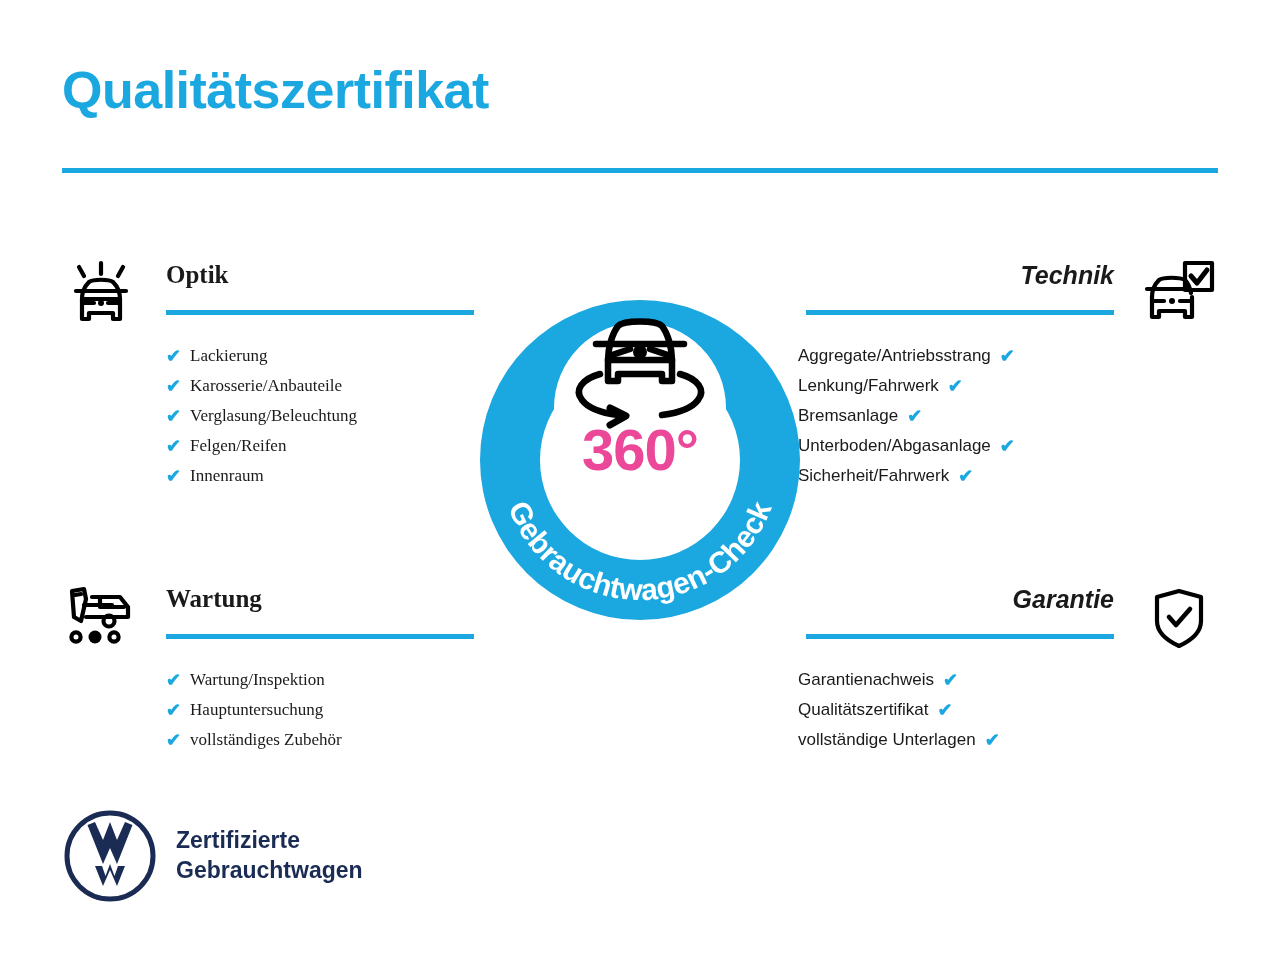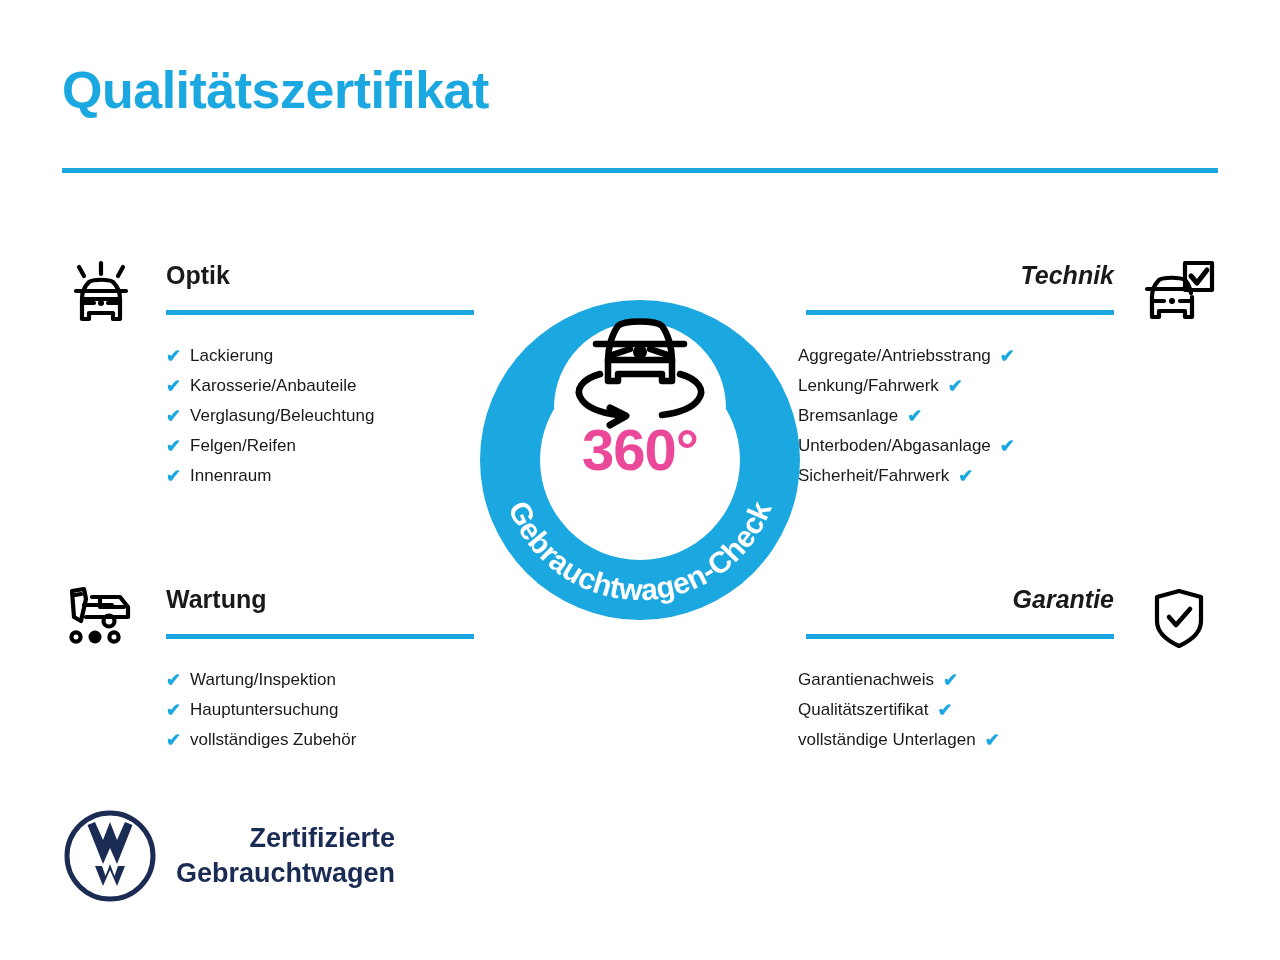--- a/index.html
+++ b/index.html
@@ -35,20 +35,21 @@
     height: 5px;
     background: #1BA7E0;
   }
 
   
   .col-left {
     position: absolute;
     left: 62px;
     top: 255px;
     width: 420px;
+    font-family: Liberation Serif, serif;
   }
   .col-right {
     position: absolute;
     left: 798px;
     top: 255px;
     width: 420px;
   }
 
   .block { position: relative; }
 
@@ -148,25 +149,24 @@
   .footer {
     position: absolute;
     left: 62px;
     top: 808px;
     display: flex;
     align-items: center;
   }
   .vw-mark { width: 96px; height: 96px; }
   .footer-text {
     margin-left: 18px;
-    font-size: 27px;
+    font-size: 23px;
     font-weight: bold;
     color: #1B2C54;
     line-height: 1.3;
-    text-align: right;
   }
   .footer-text div { white-space: nowrap; }
 </style>
 </head>
 <body>
 
 <div class="page-title">Qualitätszertifikat</div>
 <div class="header-rule"></div>
 
 <div class="col-left">

